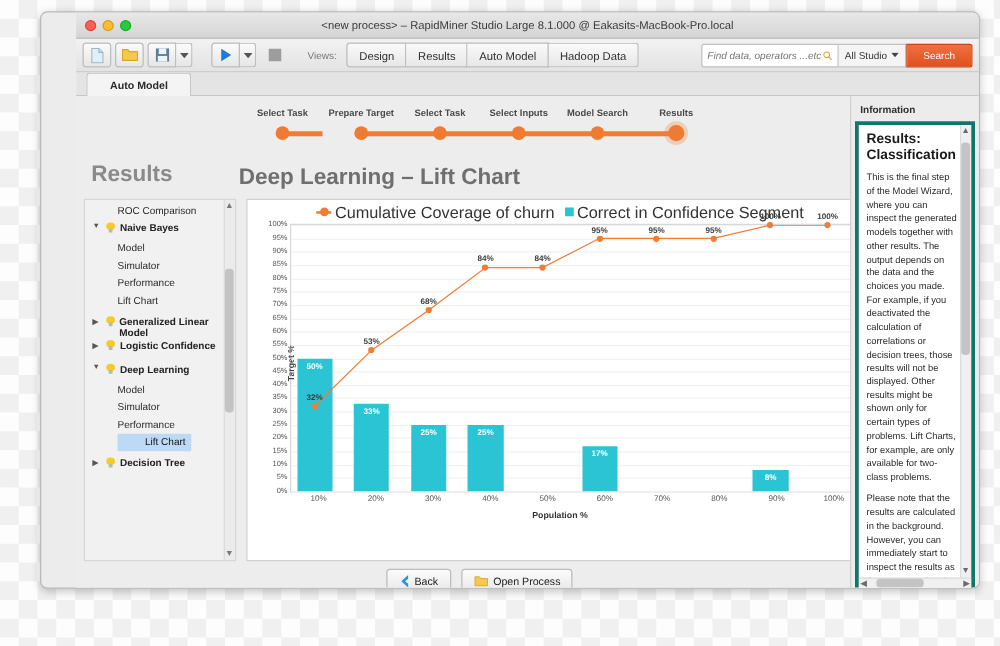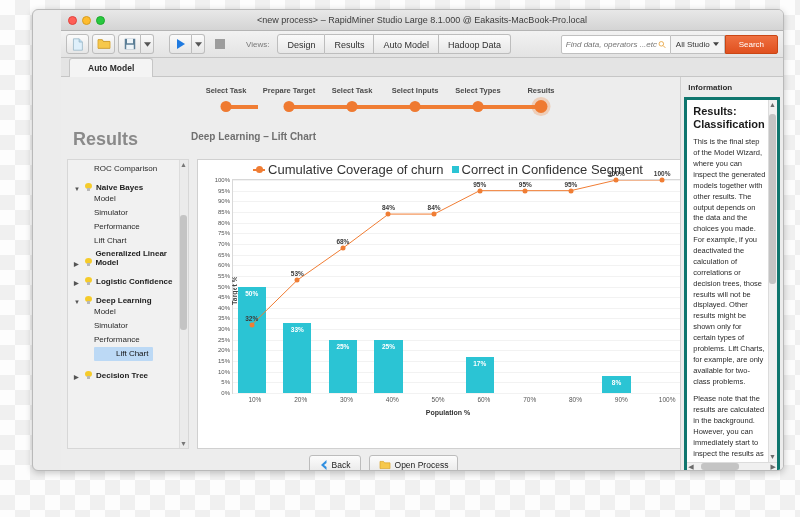--- a/index.html
+++ b/index.html
@@ -92,28 +92,28 @@
   .railwrap { position:absolute; left:50%; top:5px; width:100%; height:4px; background:#f07d34;}
   .step:first-child .railwrap { left:50%; width:50%; }
   .node {
     position:absolute; left:50%; top:1px; transform:translateX(-50%);
     width:11px; height:11px; border-radius:50%; background:#ef7a31; z-index:2;
   }
   .step.active .node { width:13px; height:13px; top:0; box-shadow:0 0 0 3px rgba(240,125,52,.28); }
   .step:last-child .railwrap { display:none; }
   
   .h-results { position:absolute; left:12px; top:52px; font-size:18px; color:#8a8a8a; font-weight:bold;}
-  .h-chart { position:absolute; left:130px; top:54px; font-size:10px; color:#6f6f6f; font-weight:bold;}
+  .h-chart { position:absolute; left:130px; top:54px; font-size:18px; color:#6f6f6f; font-weight:bold;}
   
   .tree {
     position:absolute; left:6px; top:82px; width:122px; height:290px;
     background:#f1f1f1; border:1px solid #d7d7d7; overflow:hidden;
   }
   .tree-inner { padding:4px 0 0 4px; }
-  .tnode { display:flex; align-items:flex-end; gap:4px; height:14px; font-size:8px; color:#222; padding-left:2px;}
+  .tnode { display:flex; align-items:flex-start; gap:4px; height:14px; font-size:8px; color:#222; padding-left:2px;}
   .tnode.group { font-weight:bold; }
   .tnode .tw { width:7px; font-size:6px; color:#555; }
   .bulb { width:7px; height:9px; position:relative; }
   .bulb:before{content:"";position:absolute;top:0;left:0;width:7px;height:6px;border-radius:50%;background:#f5cb2a;}
   .bulb:after{content:"";position:absolute;top:5px;left:2px;width:3px;height:3px;background:#b8b8b8;}
   .tchild { font-size:8px; color:#2a2a2a; height:14px; line-height:14px; padding-left:22px;}
   .tchild.sel { background:#bcd9f5; color:#111; display:inline-block; padding-right:5px; border-radius:1px;}
   .tcut { font-size:8px; color:#2a2a2a; padding-left:22px; height:9px; overflow:hidden;}
   .tscroll { position:absolute; right:0; top:0; width:9px; height:100%; background:#ebebeb; border-left:1px solid #dcdcdc;}
   .tthumb { position:absolute; right:1px; top:55px; width:7px; height:115px; background:#c4c4c4; border-radius:3px;}
@@ -278,21 +278,21 @@
               </div>
           </div>
           <div class="step">
             <div class="lbl">Select Inputs</div>
             <div class="track">
                 <div class="railwrap"></div>
                 <div class="node"></div>
               </div>
           </div>
           <div class="step">
-            <div class="lbl">Select Types</div>
+            <div class="lbl">Model Search</div>
             <div class="track">
                 <div class="railwrap"></div>
                 <div class="node"></div>
               </div>
           </div>
           <div class="step active">
             <div class="lbl">Results</div>
             <div class="track">
                 <div class="node"></div>
               </div>

